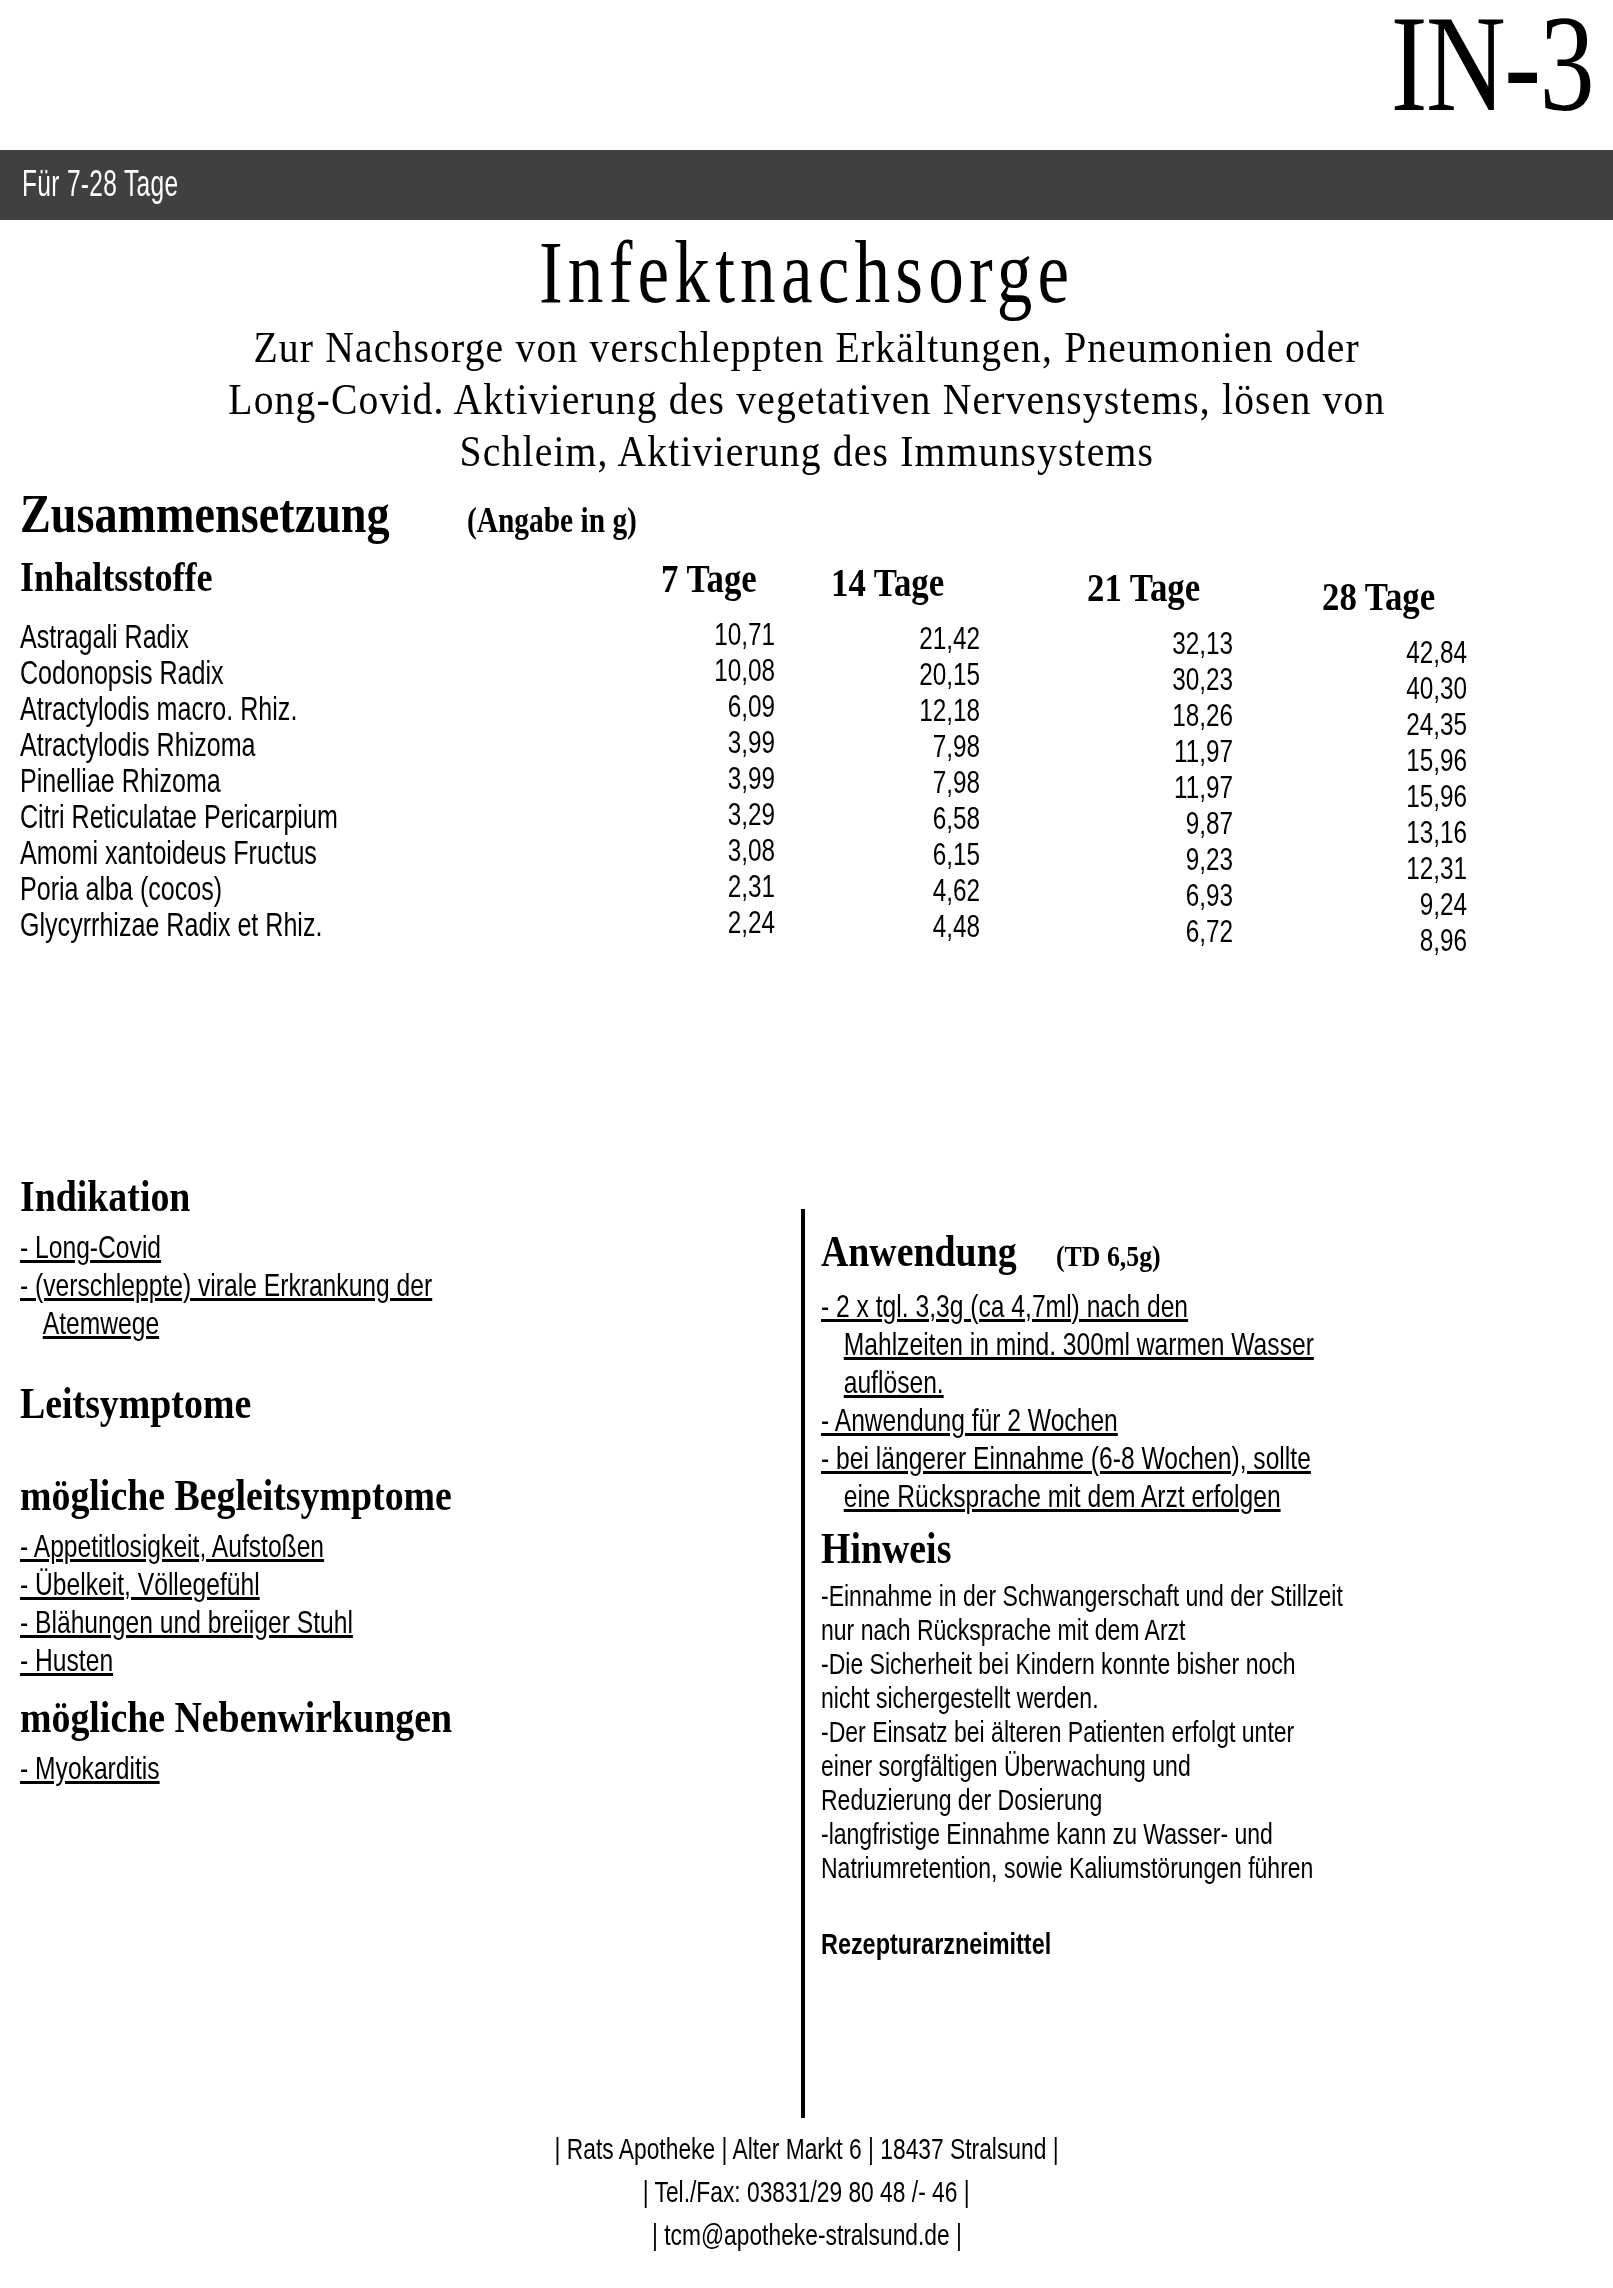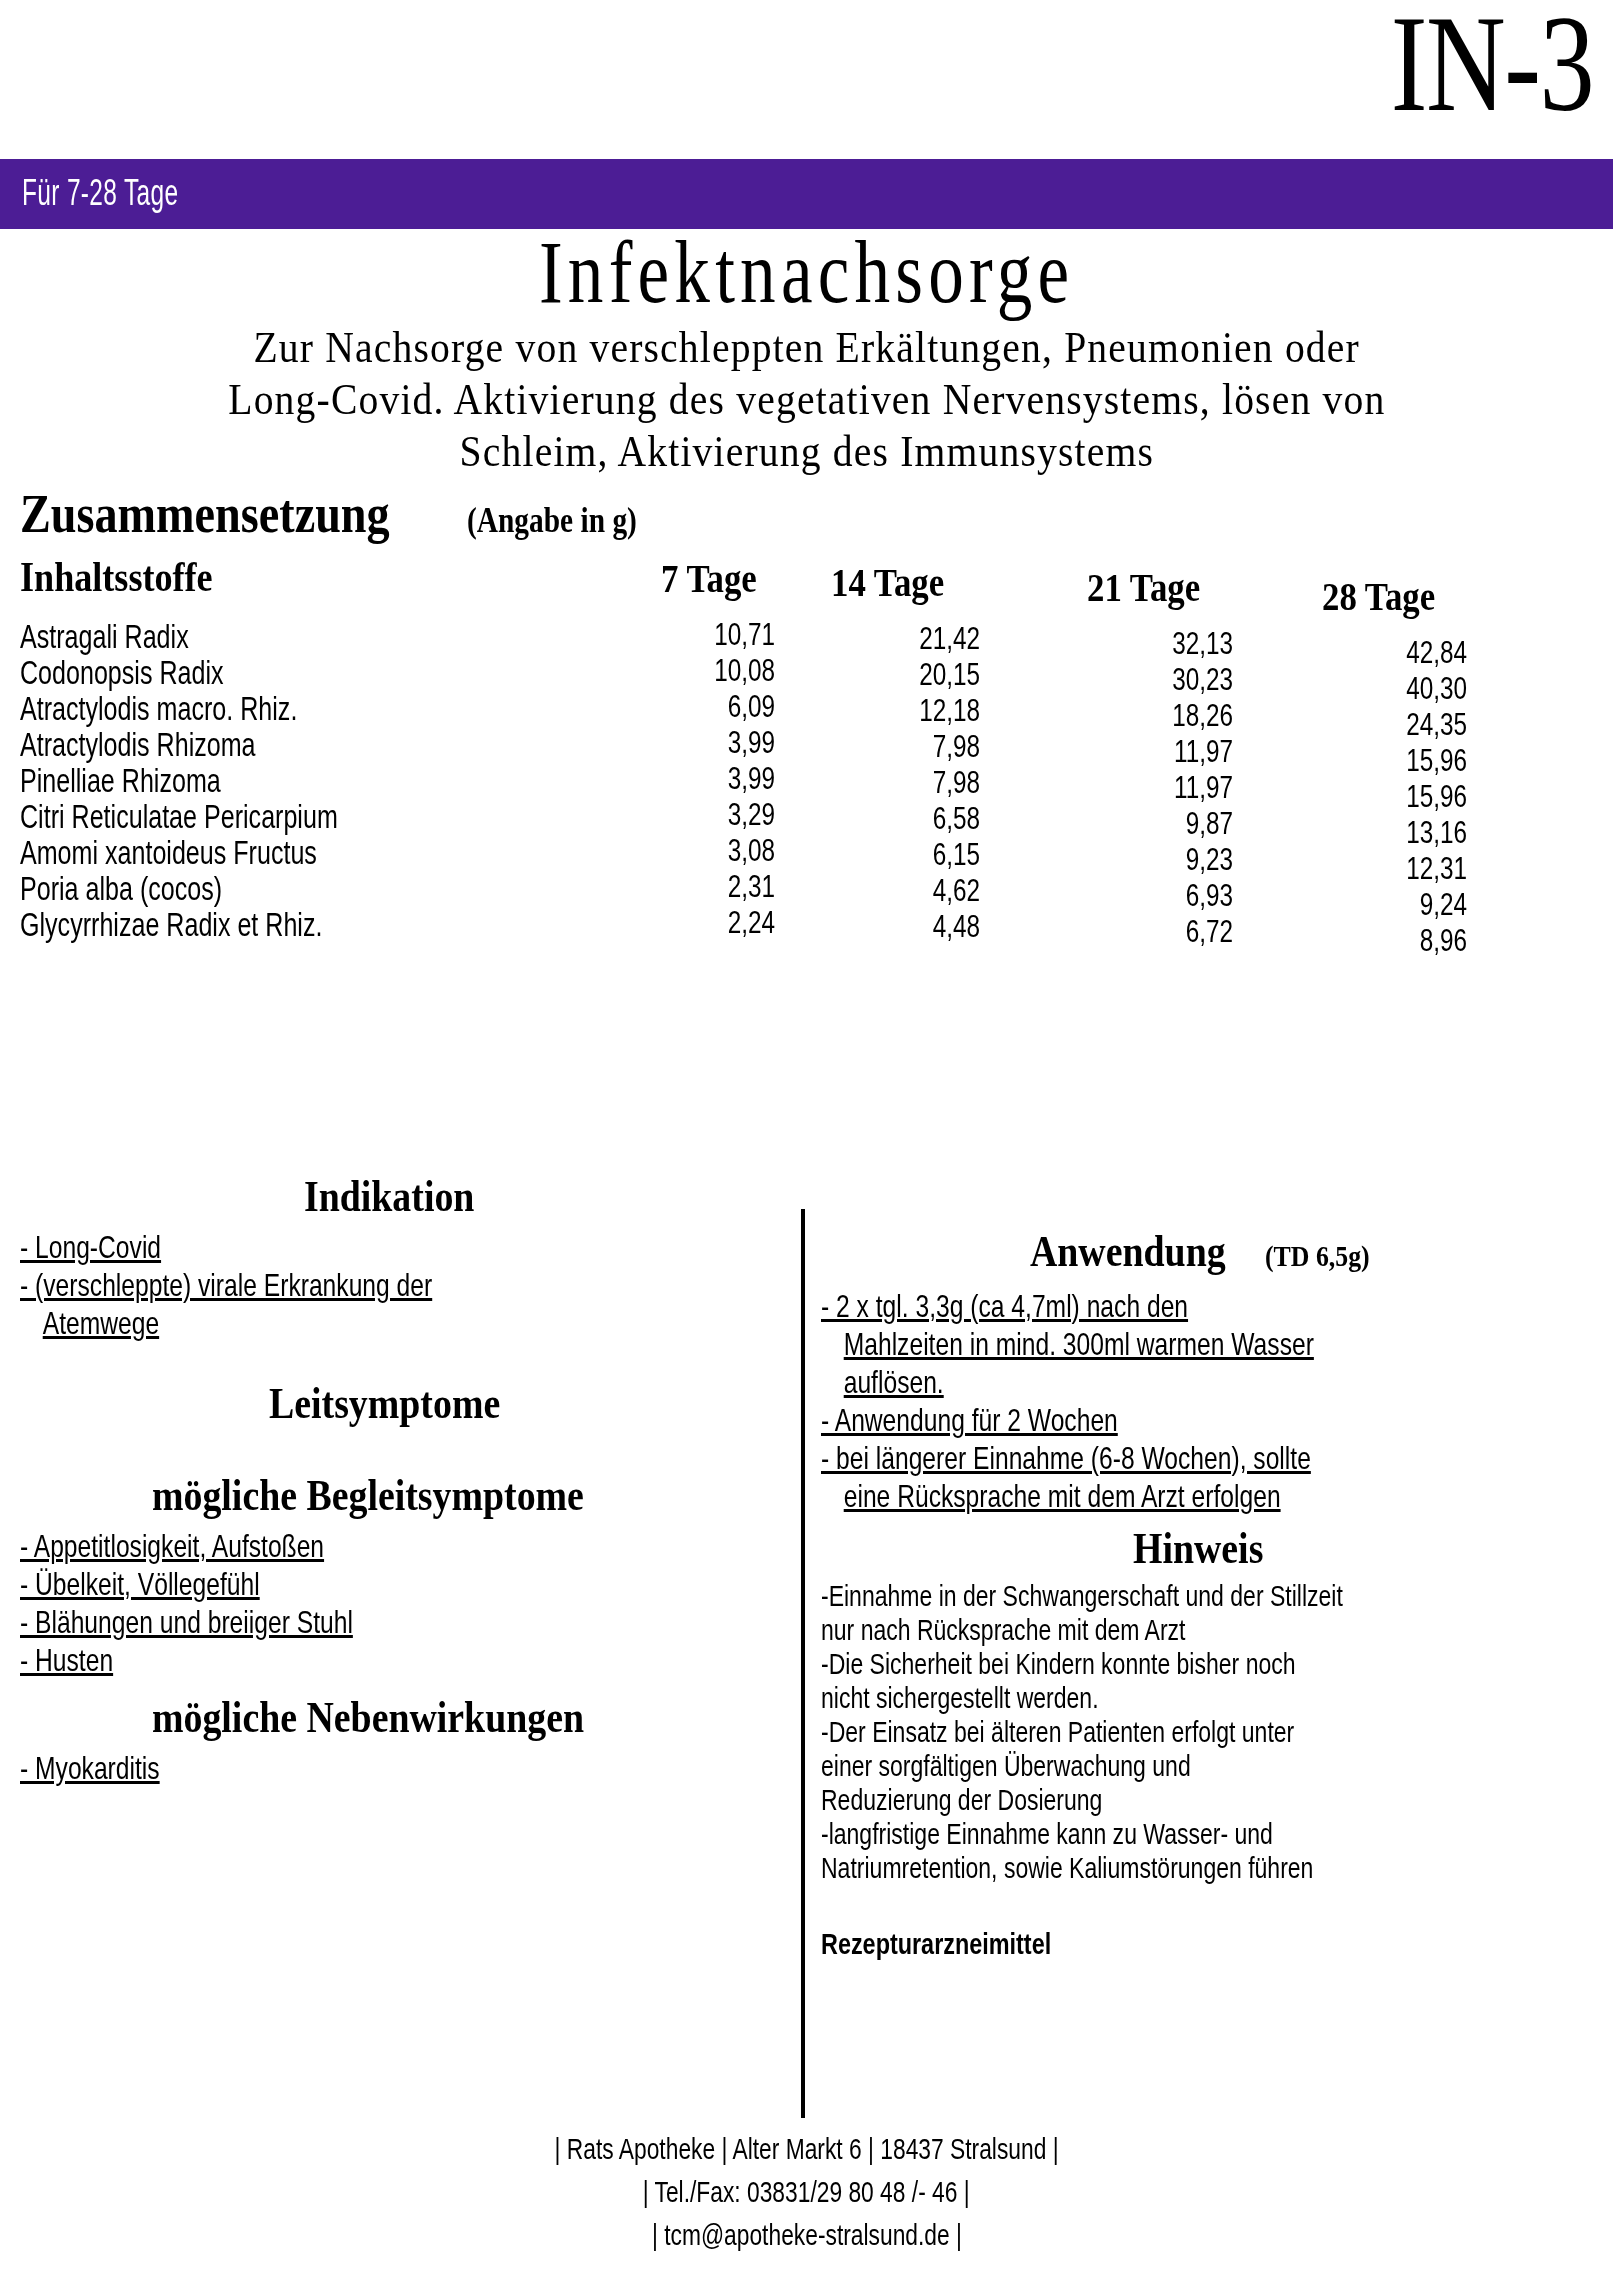--- a/index.html
+++ b/index.html
@@ -26,24 +26,24 @@
     line-height: 1;
     letter-spacing: -1.8px;
     transform: scaleX(0.80);
     transform-origin: right top;
     white-space: nowrap;
   }
 
   #duration-banner {
     position: absolute;
     left: 0;
-    top: 159px;
+    top: 150px;
     width: 1613px;
     height: 70px;
-    background: #4c1d95;
+    background: #404040;
   }
   #duration-banner-label {
     position: absolute;
     left: 22px;
     top: 13px;
     color: #ffffff;
     font-size: 36px;
     line-height: 41px;
     letter-spacing: 0.5px;
     transform: scaleX(0.68);
@@ -183,21 +183,20 @@
     width: 775px;
   }
 
   .sec-heading {
     font-family: "Liberation Serif", serif;
     font-weight: bold;
     font-size: 44px;
     line-height: 50px;
     margin: 0 0 5.5px 0;
     white-space: nowrap;
-    text-align: center;
   }
   .sec-heading span { display:inline-block; transform: scaleX(0.86); transform-origin:left bottom; }
   .sec-heading .sub {
     font-size: 30px;
     margin-left: 7.4px;
   }
 
   .bullet-list { margin: 0; padding: 0; list-style: none; text-decoration: underline; }
   .bullet-list li {
     font-size: 32px;

